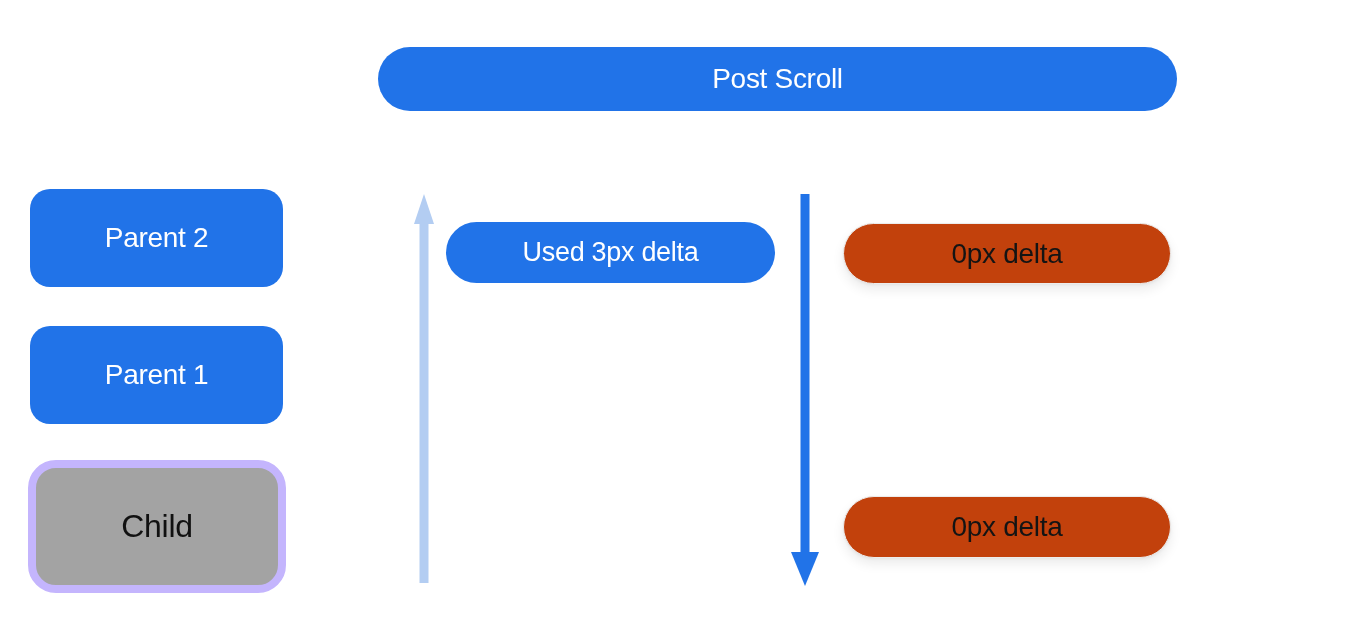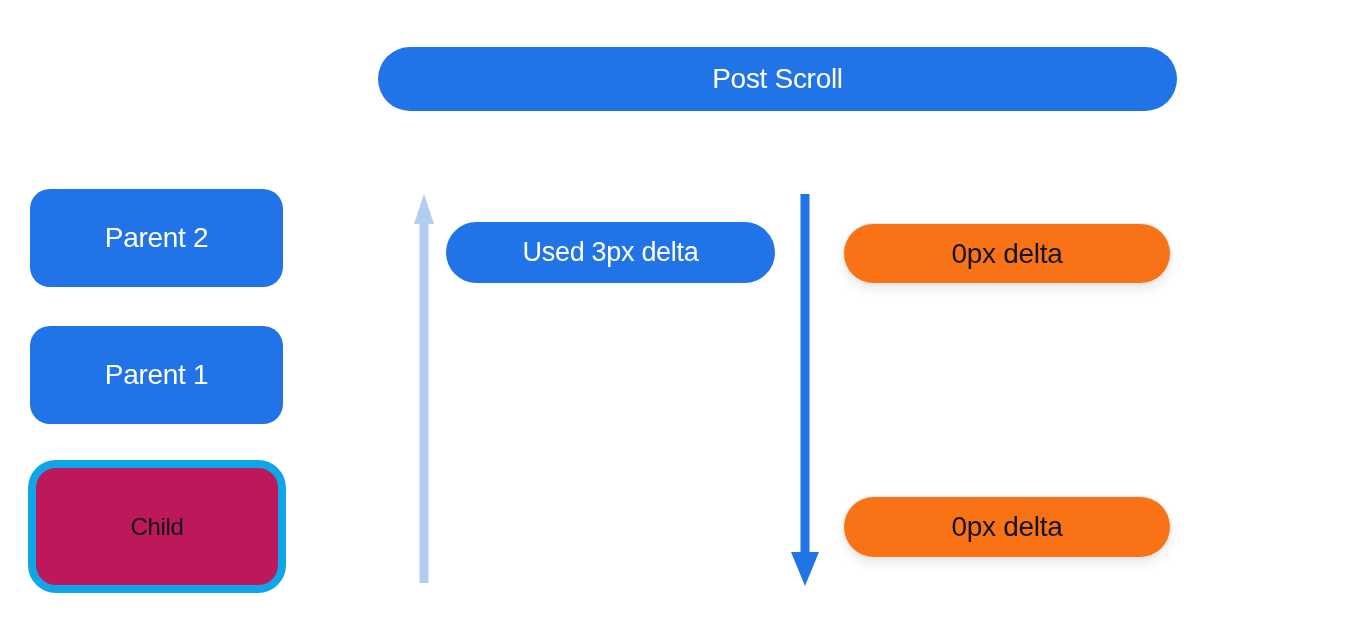--- a/index.html
+++ b/index.html
@@ -43,41 +43,41 @@
     border-radius: 20px;
     font-size: 28px;
   }
   .parent-2 { top: 189px; }
   .parent-1 { top: 326px; }
   .child-box {
     left: 28px;
     top: 460px;
     width: 258px;
     height: 133px;
-    background: #be185d;
-    border: 8px solid #0ea5e9;
+    background: #a3a3a3;
+    border: 8px solid #c4b5fd;
     border-radius: 28px;
     color: #111111;
     font-weight: 500;
-    font-size: 24px;
+    font-size: 32px;
   }
   .mid-pill {
     left: 446px;
     width: 329px;
     height: 61px;
     border-radius: 31px;
     font-size: 27px;
   }
   .mid-pill-1 { top: 222px; }
   .mid-pill-2 { top: 359px; }
   .white-pill {
     left: 843px;
     width: 328px;
     border-radius: 31px;
-    background: #f97316;
+    background: #c2410c;
     border: 1px solid #ececec;
     box-shadow: 0 6px 12px rgba(0,0,0,0.08), 0 1px 3px rgba(0,0,0,0.05);
     color: #141414;
     font-weight: 500;
     font-size: 28px;
   }
   .white-pill-1 { top: 223px; height: 61px; }
   .white-pill-2 { top: 496px; height: 62px; }
   .arrow-svg {
     position: absolute;

